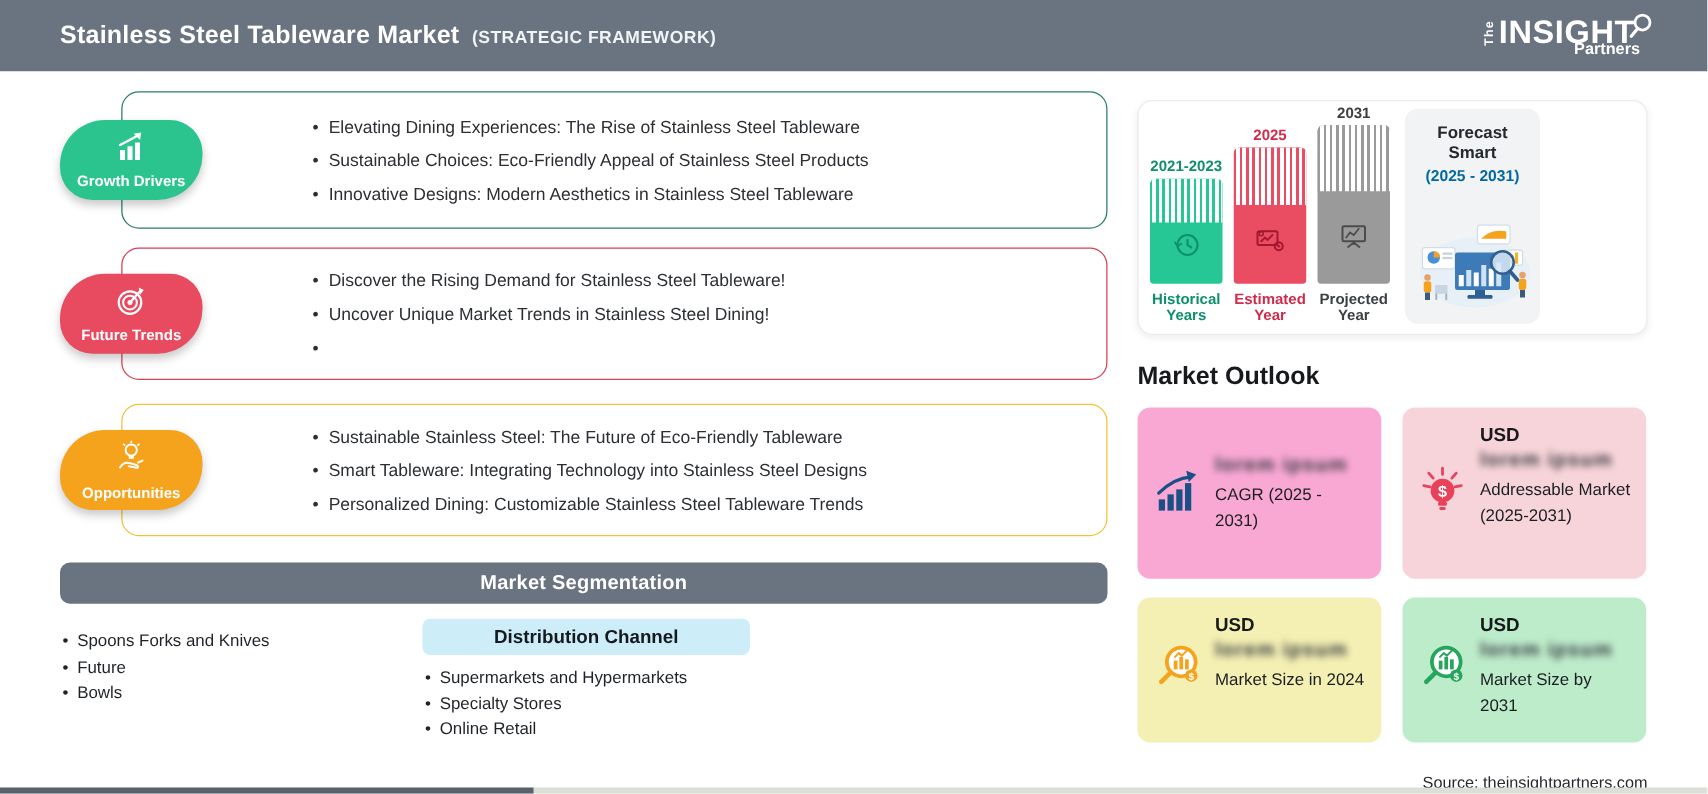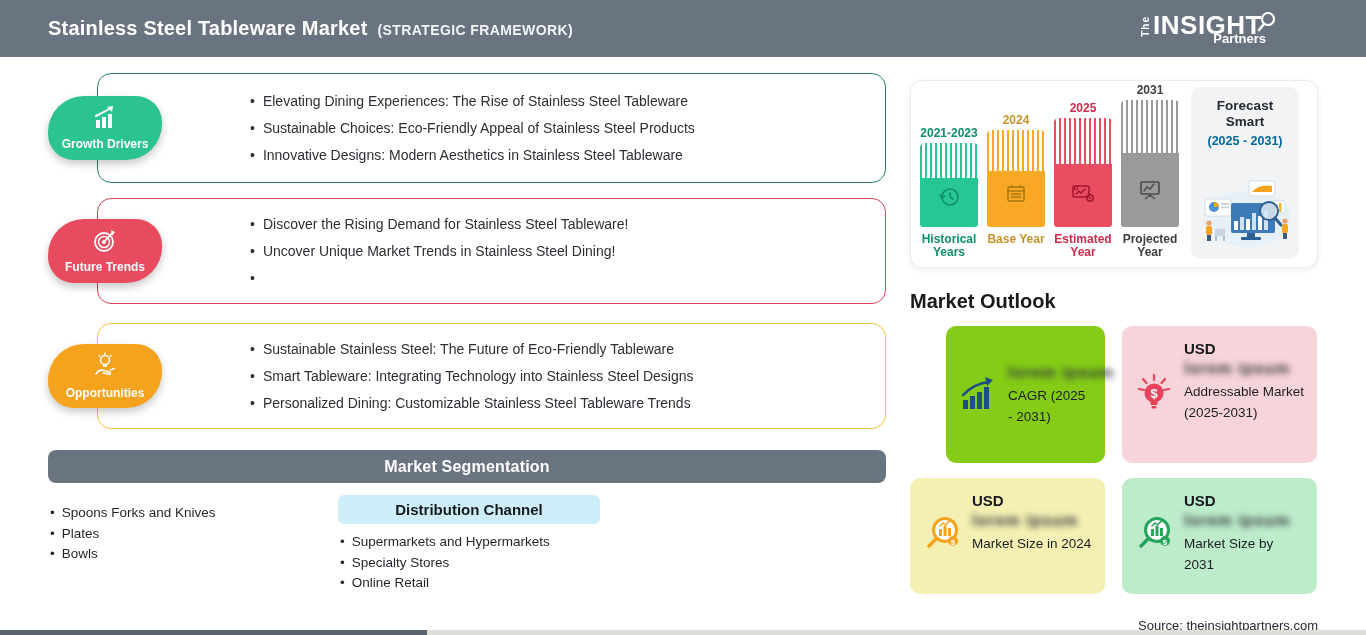--- a/index.html
+++ b/index.html
@@ -5,21 +5,21 @@
   * { margin:0; padding:0; box-sizing:border-box; }
   html,body { width:1366px; height:635px; }
   body {
     font-family:"Liberation Sans", sans-serif;
     background:#ffffff; position:relative; overflow:hidden;
   }
   
   .header {
     position:absolute; top:0; left:0; width:1366px; height:57px;
     background:#6a7380; display:flex; align-items:center;
-    justify-content:space-between; padding:0 88px 0 48px;
+    justify-content:space-between; padding:0 42px 0 48px;
   }
   .header-titles { display:flex; align-items:baseline; gap:10px; }
   .header-title { color:#ffffff; font-size:20px; font-weight:bold; letter-spacing:.2px; }
   .header-sub { color:#f2f4f6; font-size:14px; font-weight:bold; letter-spacing:.4px; }
   .logo { display:flex; flex-direction:column; align-items:flex-end; color:#fff; }
   .logo-row { display:flex; align-items:flex-end; }
   .logo-the { writing-mode:vertical-rl; transform:rotate(180deg); font-size:10px; font-weight:bold; letter-spacing:1px; line-height:10px; margin-right:2px; }
   .logo-main { font-size:26px; font-weight:800; letter-spacing:.5px; line-height:24px; }
   .logo-glass { margin-left:-6px; margin-top:-14px; }
   .logo-partners { font-size:13px; font-weight:bold; margin-top:-5px; padding-right:12px; line-height:13px; }
@@ -221,21 +221,21 @@
   </div>
   <div class="seg-cols">
     <div class="seg-col1">
       <div class="seg-list">
         <div class="seg-item">
             <span class="bullet-dot">•</span>
             <span>Spoons Forks and Knives</span>
           </div>
         <div class="seg-item">
             <span class="bullet-dot">•</span>
-            <span>Plates</span>
+            <span>Future</span>
           </div>
         <div class="seg-item">
             <span class="bullet-dot">•</span>
             <span>Bowls</span>
           </div>
       </div>
     </div>
     <div class="seg-col2">
       <div class="seg-pill">Distribution Channel</div>
       <div class="seg-list">
@@ -268,37 +268,20 @@
           <svg width="26" height="26" viewBox="0 0 26 26">
               <circle cx="14" cy="13" r="8" fill="none" stroke="#0f8f6d" stroke-width="1.7"></circle>
               <path d="M14 9 v4 l3 2" fill="none" stroke="#0f8f6d" stroke-width="1.7" stroke-linecap="round"></path>
               <path d="M4 11 l2 3 l3 -2" fill="none" stroke="#0f8f6d" stroke-width="1.5" stroke-linecap="round"></path>
             </svg>
         </span>
       </div>
       <span class="bar-label">Historical Years</span>
     </div>
 
-    <div class="bar-group" style="--bar: #f9a825; --lab: #c8922a;">
-      <span class="bar-year">2024</span>
-      <div class="bar" style="height: 97px;">
-        <div class="bar-stripes"></div>
-        <span class="bar-icon">
-          <svg width="26" height="26" viewBox="0 0 26 26">
-              <rect x="5" y="6" width="16" height="14" rx="1.5" fill="none" stroke="#a9770e" stroke-width="1.6"></rect>
-              <line x1="5" y1="10" x2="21" y2="10" stroke="#a9770e" stroke-width="1.6"></line>
-              <line x1="9" y1="4" x2="9" y2="7" stroke="#a9770e" stroke-width="1.6"></line>
-              <line x1="17" y1="4" x2="17" y2="7" stroke="#a9770e" stroke-width="1.6"></line>
-              <line x1="8" y1="13" x2="18" y2="13" stroke="#a9770e" stroke-width="1.4"></line>
-              <line x1="8" y1="16" x2="18" y2="16" stroke="#a9770e" stroke-width="1.4"></line>
-            </svg>
-        </span>
-      </div>
-      <span class="bar-label">Base Year</span>
-    </div>
 
     <div class="bar-group" style="--bar: #ea4d62; --lab: #cf2b4b;">
       <span class="bar-year">2025</span>
       <div class="bar" style="height: 109px;">
         <div class="bar-stripes"></div>
         <span class="bar-icon">
           <svg width="28" height="26" viewBox="0 0 28 26">
               <rect x="4" y="6" width="16" height="11" rx="1.5" fill="none" stroke="#a3172f" stroke-width="1.6"></rect>
               <path d="M7 14 l3 -3 l2 2 l4 -4" fill="none" stroke="#a3172f" stroke-width="1.5" stroke-linecap="round"></path>
               <circle cx="21" cy="18" r="3.2" fill="none" stroke="#a3172f" stroke-width="1.6"></circle>
@@ -366,21 +349,21 @@
             <line x1="27" y1="61" x2="27" y2="66" stroke="#9fb0c0" stroke-width="1.5"></line>
         </svg>
       </span>
     </div>
   </div>
 
   <div class="outlook-title">Market Outlook</div>
 
   <div class="cards-grid">
 
-    <div class="ol-card centered" style="background: #84cc16; margin-left: 36px;">
+    <div class="ol-card centered" style="background: #f9a8d4;">
       <span class="ol-icon">
         <svg width="40" height="36" viewBox="0 0 40 36">
           <rect x="4" y="25" width="5" height="9" fill="#1b5087"></rect>
           <rect x="11" y="21" width="5" height="13" fill="#1b5087"></rect>
           <rect x="18" y="17" width="5" height="17" fill="#1b5087"></rect>
           <rect x="25" y="12" width="5" height="22" fill="#1b5087"></rect>
           <path d="M4 20 Q16 8 30 7" fill="none" stroke="#1b5087" stroke-width="2.6" stroke-linecap="round"></path>
           <path d="M26 2 L34 5 L28 11 Z" fill="#1b5087"></path>
         </svg>
       </span>

